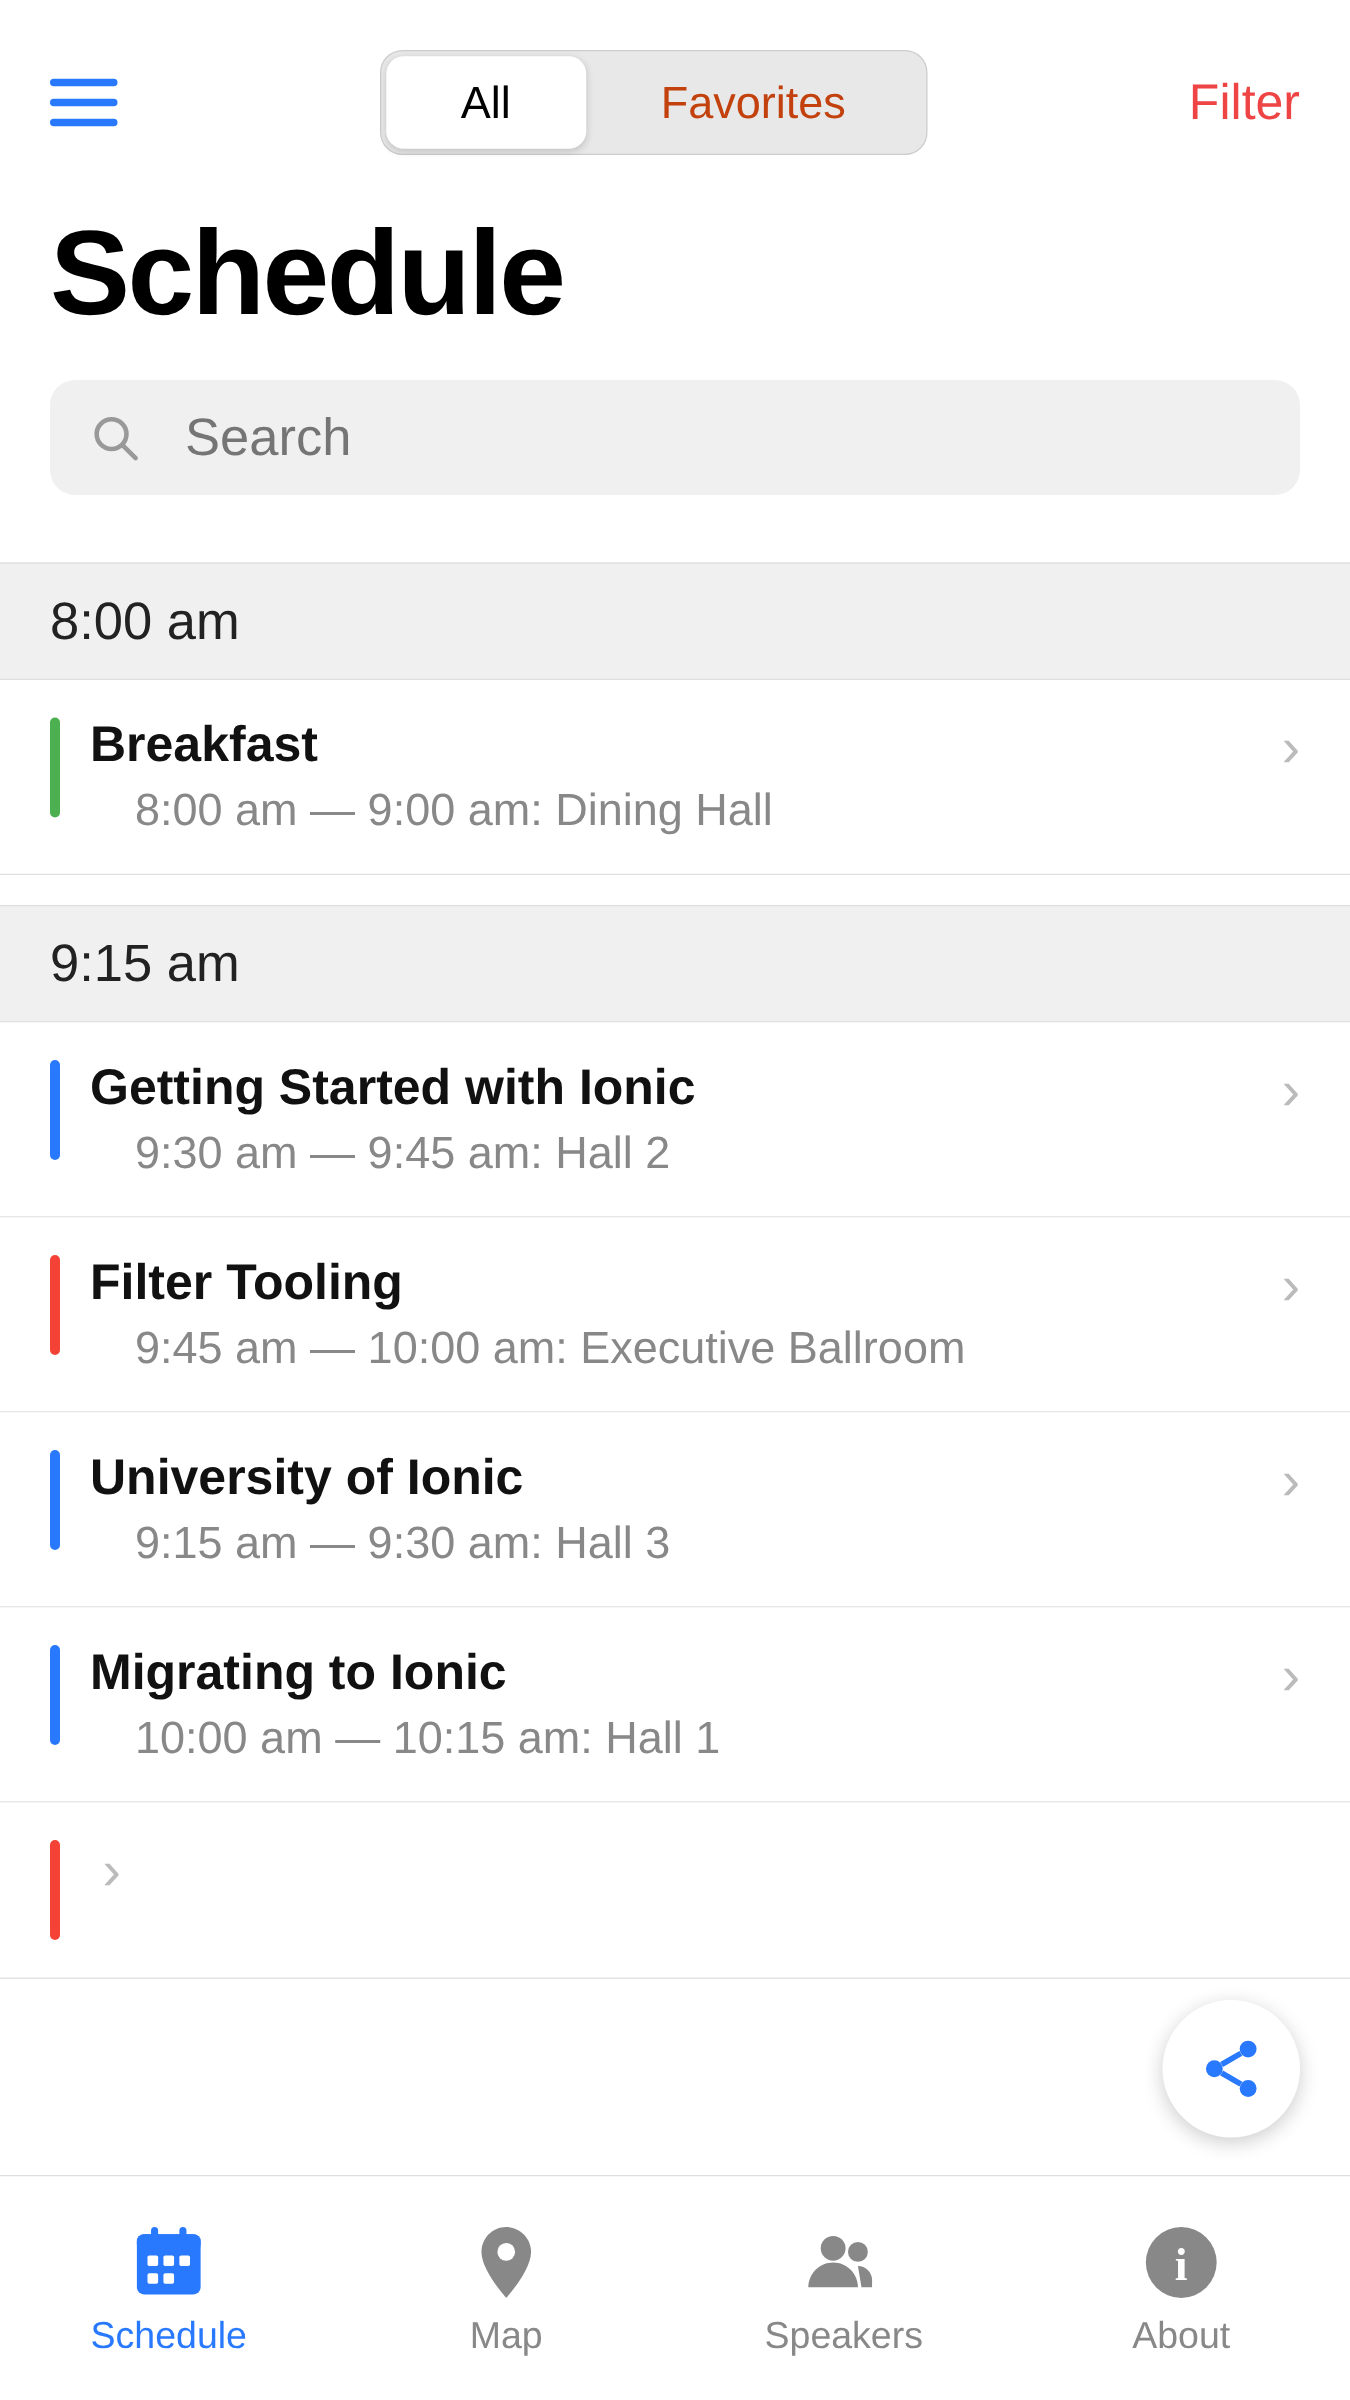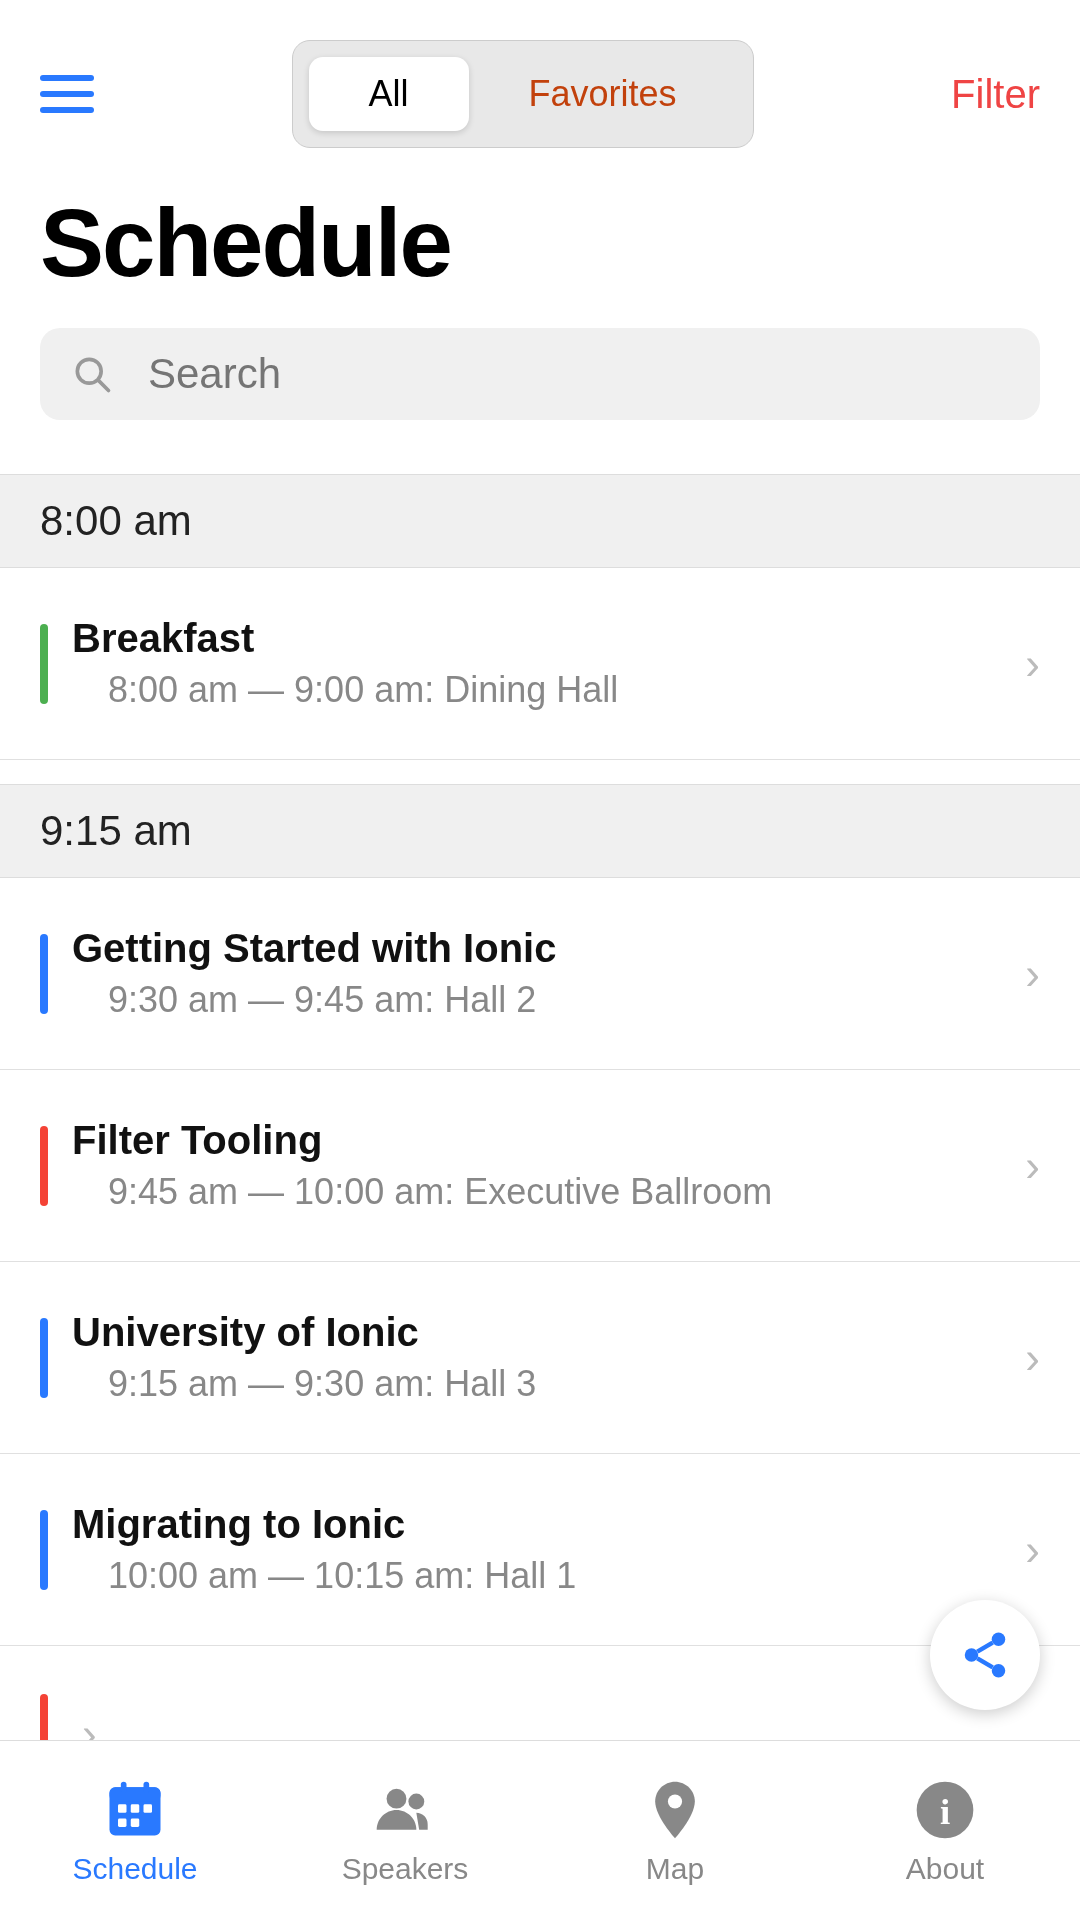--- a/index.html
+++ b/index.html
@@ -34,21 +34,21 @@
       width: 54px;
       height: 6px;
       background: #2979ff;
       border-radius: 3px;
     }
 
     .segment-control {
       display: flex;
       background: #e8e8e8;
       border-radius: 18px;
-      padding: 16px;
+      padding: 4px;
       border: 1px solid #ccc;
       align-items: flex-end;
     }
     .segment-btn {
       padding: 16px 60px;
       border-radius: 14px;
       font-size: 36px;
       font-weight: 500;
       cursor: pointer;
       border: none;
@@ -118,22 +118,21 @@
       font-weight: 500;
       color: #222;
       border-top: 1px solid #ddd;
       border-bottom: 1px solid #ddd;
       margin-top: 24px;
     }
 
     
     .session-item {
       display: flex;
-      align-items: center;
-      padding: 48px 40px;
+      padding: 30px 40px;
       border-bottom: 1px solid #e0e0e0;
       background: #fff;
       cursor: pointer;
     }
 
     .color-bar {
       width: 8px;
       height: 80px;
       border-radius: 4px;
       margin-right: 24px;
@@ -314,37 +313,37 @@
       <rect x="6" y="15" width="3" height="3" rx="0.5" fill="#fff"></rect>
       <rect x="10.5" y="15" width="3" height="3" rx="0.5" fill="#fff"></rect>
       <rect x="7" y="2" width="2" height="4" rx="1" fill="#2979ff"></rect>
       <rect x="15" y="2" width="2" height="4" rx="1" fill="#2979ff"></rect>
     </svg>
     <span class="tab-label">Schedule</span>
   </div>
 
   <div class="tab-item">
     <svg class="tab-icon" viewBox="0 0 24 24">
+      <path d="M12 2C8.13 2 5 5.13 5 9c0 5.25 7 13 7 13s7-7.75 7-13c0-3.87-3.13-7-7-7z" fill="#888"></path>
+      <circle cx="12" cy="9" r="2.5" fill="#fff"></circle>
+    </svg>
+    <span class="tab-label">Map</span>
+  </div>
+
+  <div class="tab-item">
+    <svg class="tab-icon" viewBox="0 0 24 24">
       <circle cx="9" cy="8" r="3.5" fill="#888"></circle>
       <circle cx="16" cy="9" r="2.8" fill="#888"></circle>
       <path d="M2 19c0-3.87 3.13-7 7-7s7 3.13 7 7" fill="#888"></path>
       <path d="M16 13c2.21 0 4 1.79 4 4v2h-3" fill="#888"></path>
     </svg>
     <span class="tab-label">Speakers</span>
   </div>
 
   <div class="tab-item">
     <svg class="tab-icon" viewBox="0 0 24 24">
-      <path d="M12 2C8.13 2 5 5.13 5 9c0 5.25 7 13 7 13s7-7.75 7-13c0-3.87-3.13-7-7-7z" fill="#888"></path>
-      <circle cx="12" cy="9" r="2.5" fill="#fff"></circle>
-    </svg>
-    <span class="tab-label">Map</span>
-  </div>
-
-  <div class="tab-item">
-    <svg class="tab-icon" viewBox="0 0 24 24">
       <circle cx="12" cy="12" r="10" fill="#888"></circle>
       <text x="12" y="17" text-anchor="middle" font-size="13" fill="#fff" font-family="serif" font-weight="bold">i</text>
     </svg>
     <span class="tab-label">About</span>
   </div>
 
 </div>
 
 </body></html>

